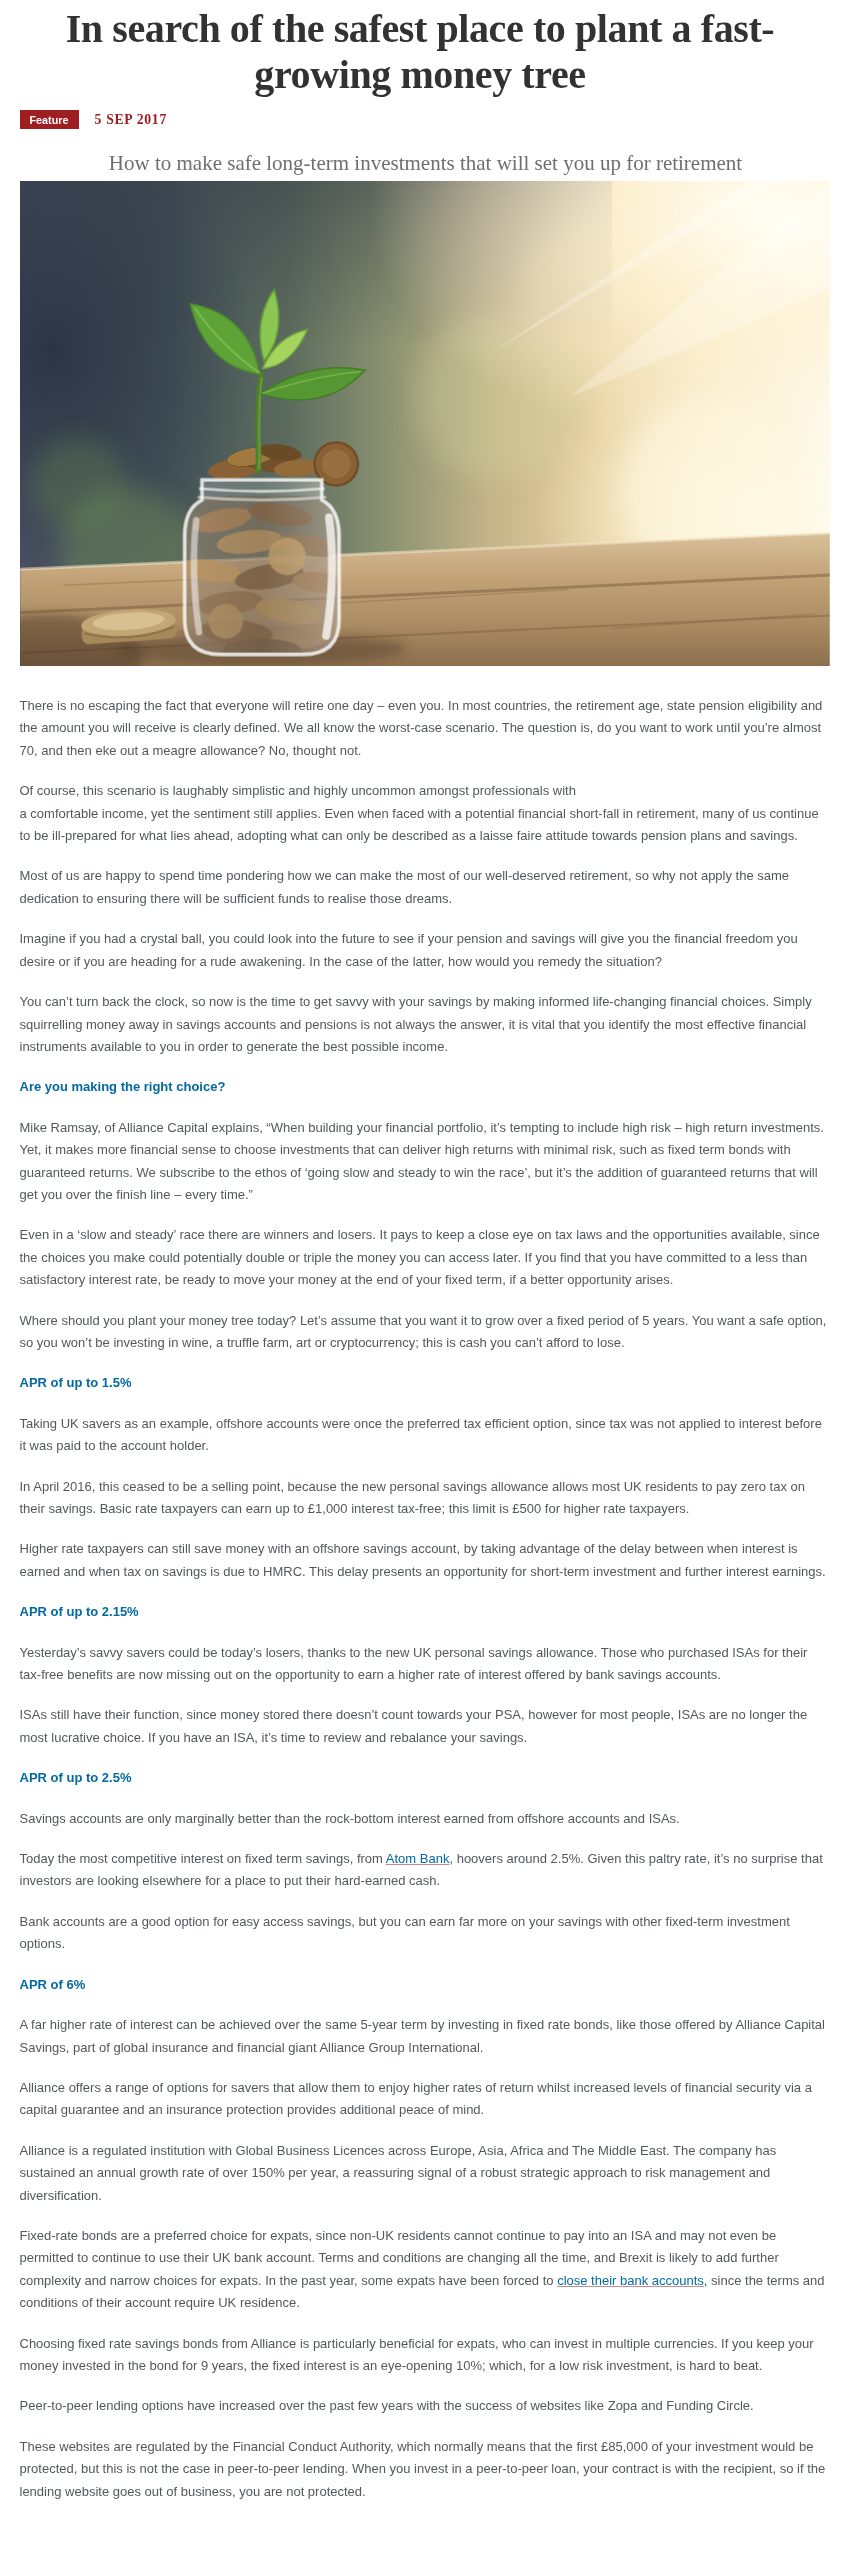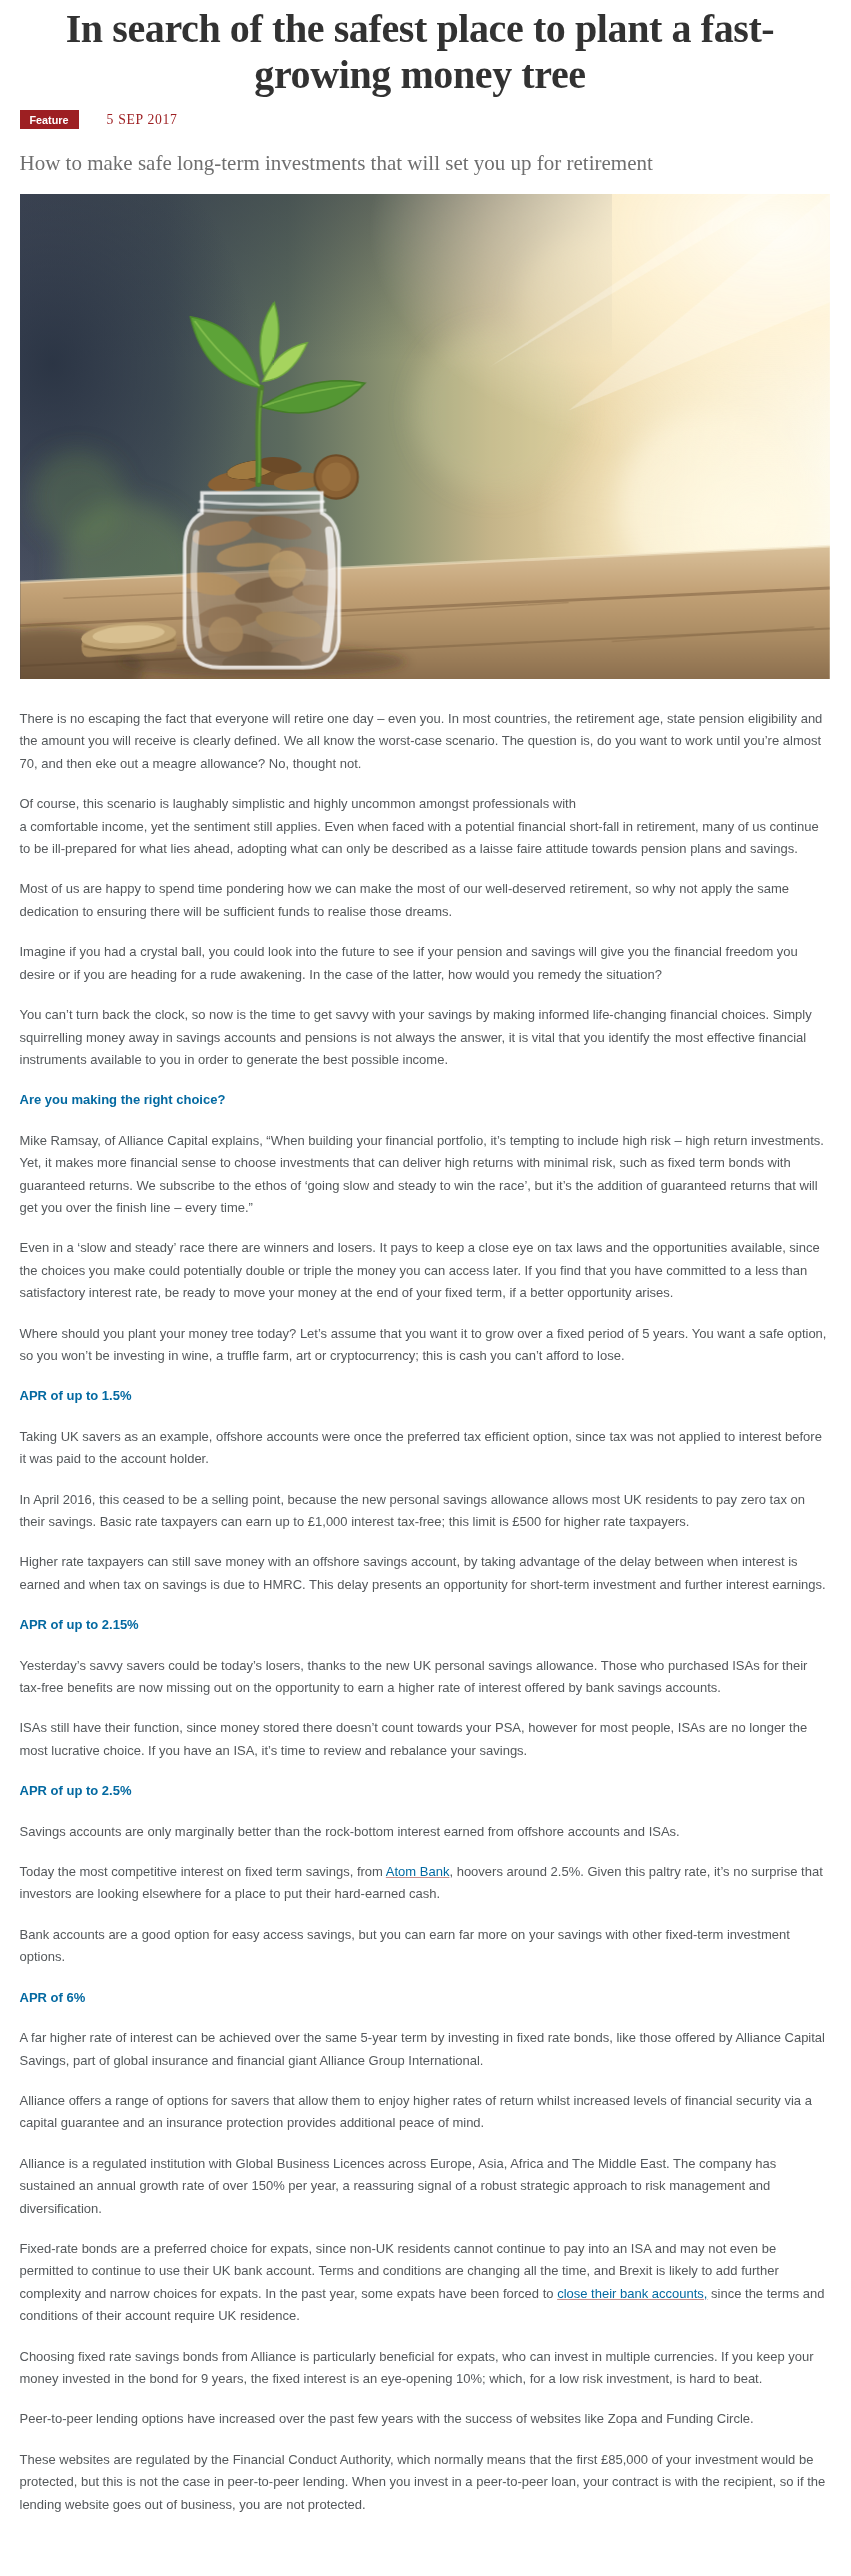--- a/index.html
+++ b/index.html
@@ -11,43 +11,44 @@
     font-family: "Liberation Serif", serif;
     font-weight: 700;
     font-size: 40px;
     line-height: 1.16;
     letter-spacing: -0.4px;
     color: #323232;
     margin: 0 0 11.6px 0;
     max-width: 801px;
     text-align: center;
   }
-  .meta-row { display: flex; align-items: center; gap: 28px; margin: 0 0 21.7px 0; }
+  .meta-row { display: flex; align-items: center; gap: 16px; margin: 0 0 21.7px 0; }
   .category-badge {
     display: inline-block;
     background: #9d1f22;
     color: #ffffff;
     font-size: 10.8px;
     font-weight: 700;
     padding: 3.6px 10px;
     cursor: pointer;
   }
   .article-date {
     font-family: "Liberation Serif", serif;
     color: #9d1f22;
-    font-weight: 400;
+    font-weight: 700;
     font-size: 13.7px;
     letter-spacing: 0.7px;
   }
   .article-subtitle {
     font-family: "Liberation Serif", serif;
     font-weight: 400;
     font-size: 21px;
     color: #6f6f6f;
-    margin: 0 0 18px 0;
+    margin: 0 0 5px 0;
+    text-align: center;
   }
 
   
   .hero { margin: 0 0 29px 0; padding: 0; width: 810px; height: 485px; overflow: hidden; }
   .hero svg { display: block; width: 810px; height: 485px; }
 
   
   .article-body { max-width: 812px; }
   .para, .subhead {
     font-size: 13px;

